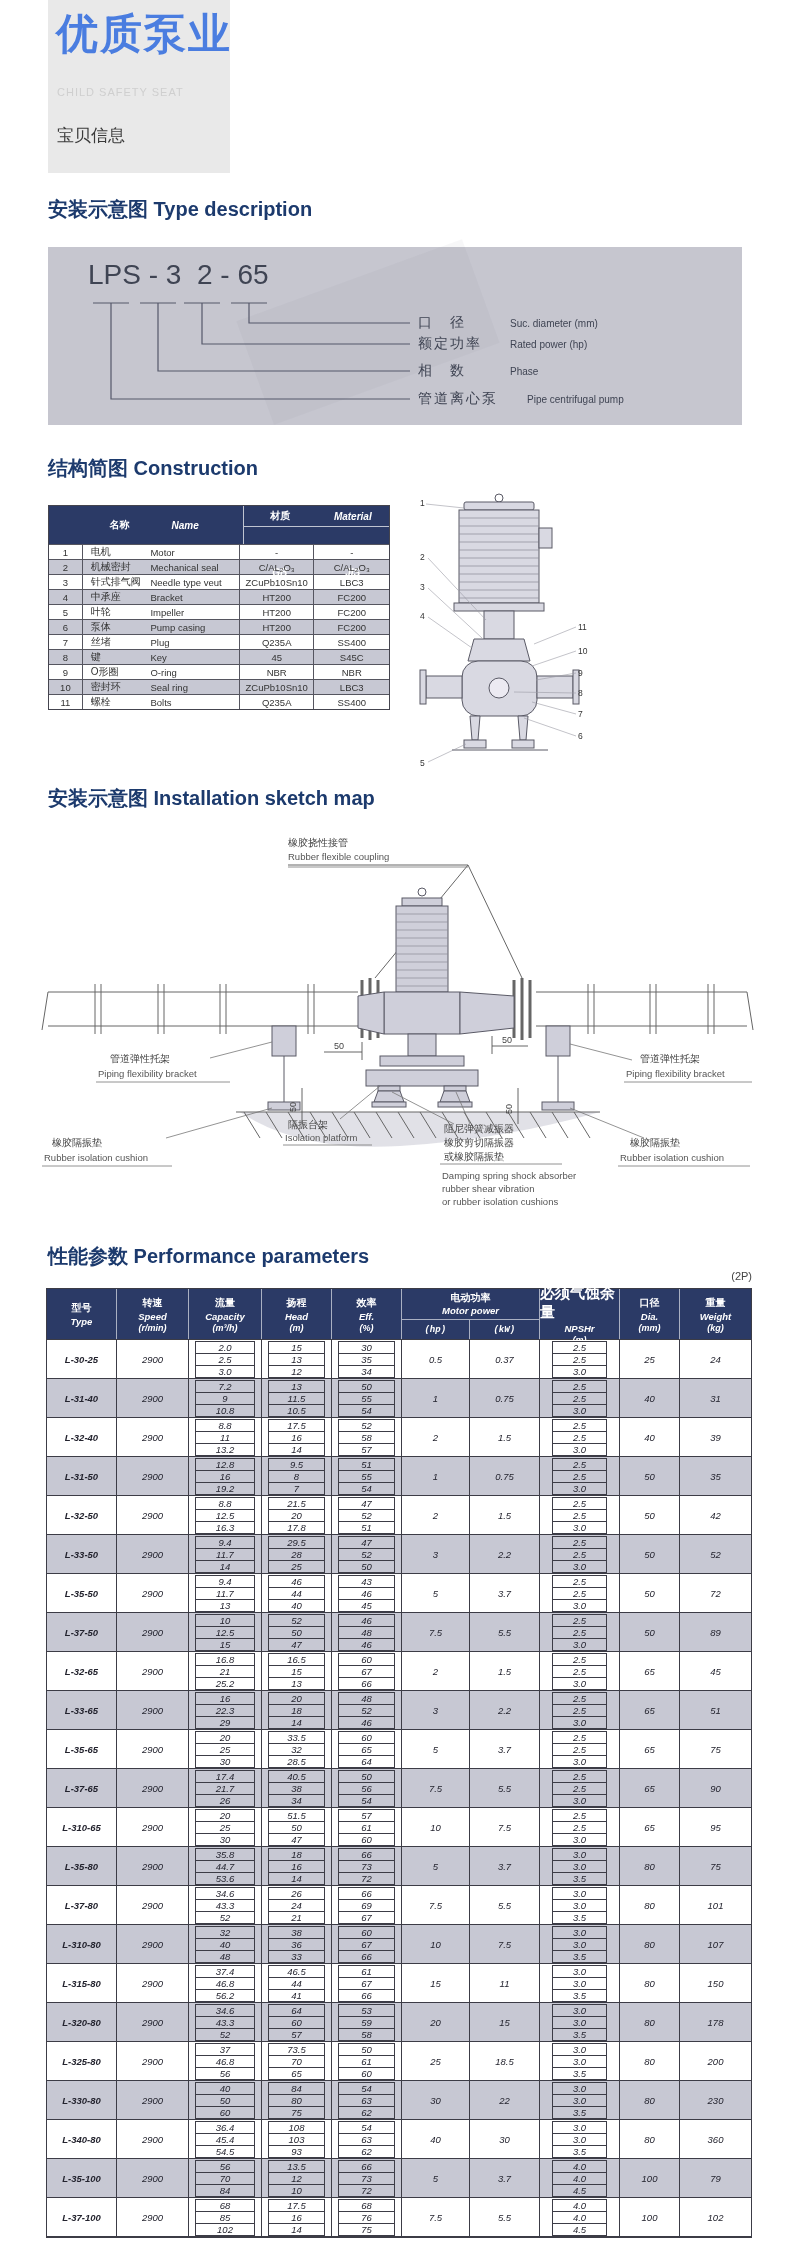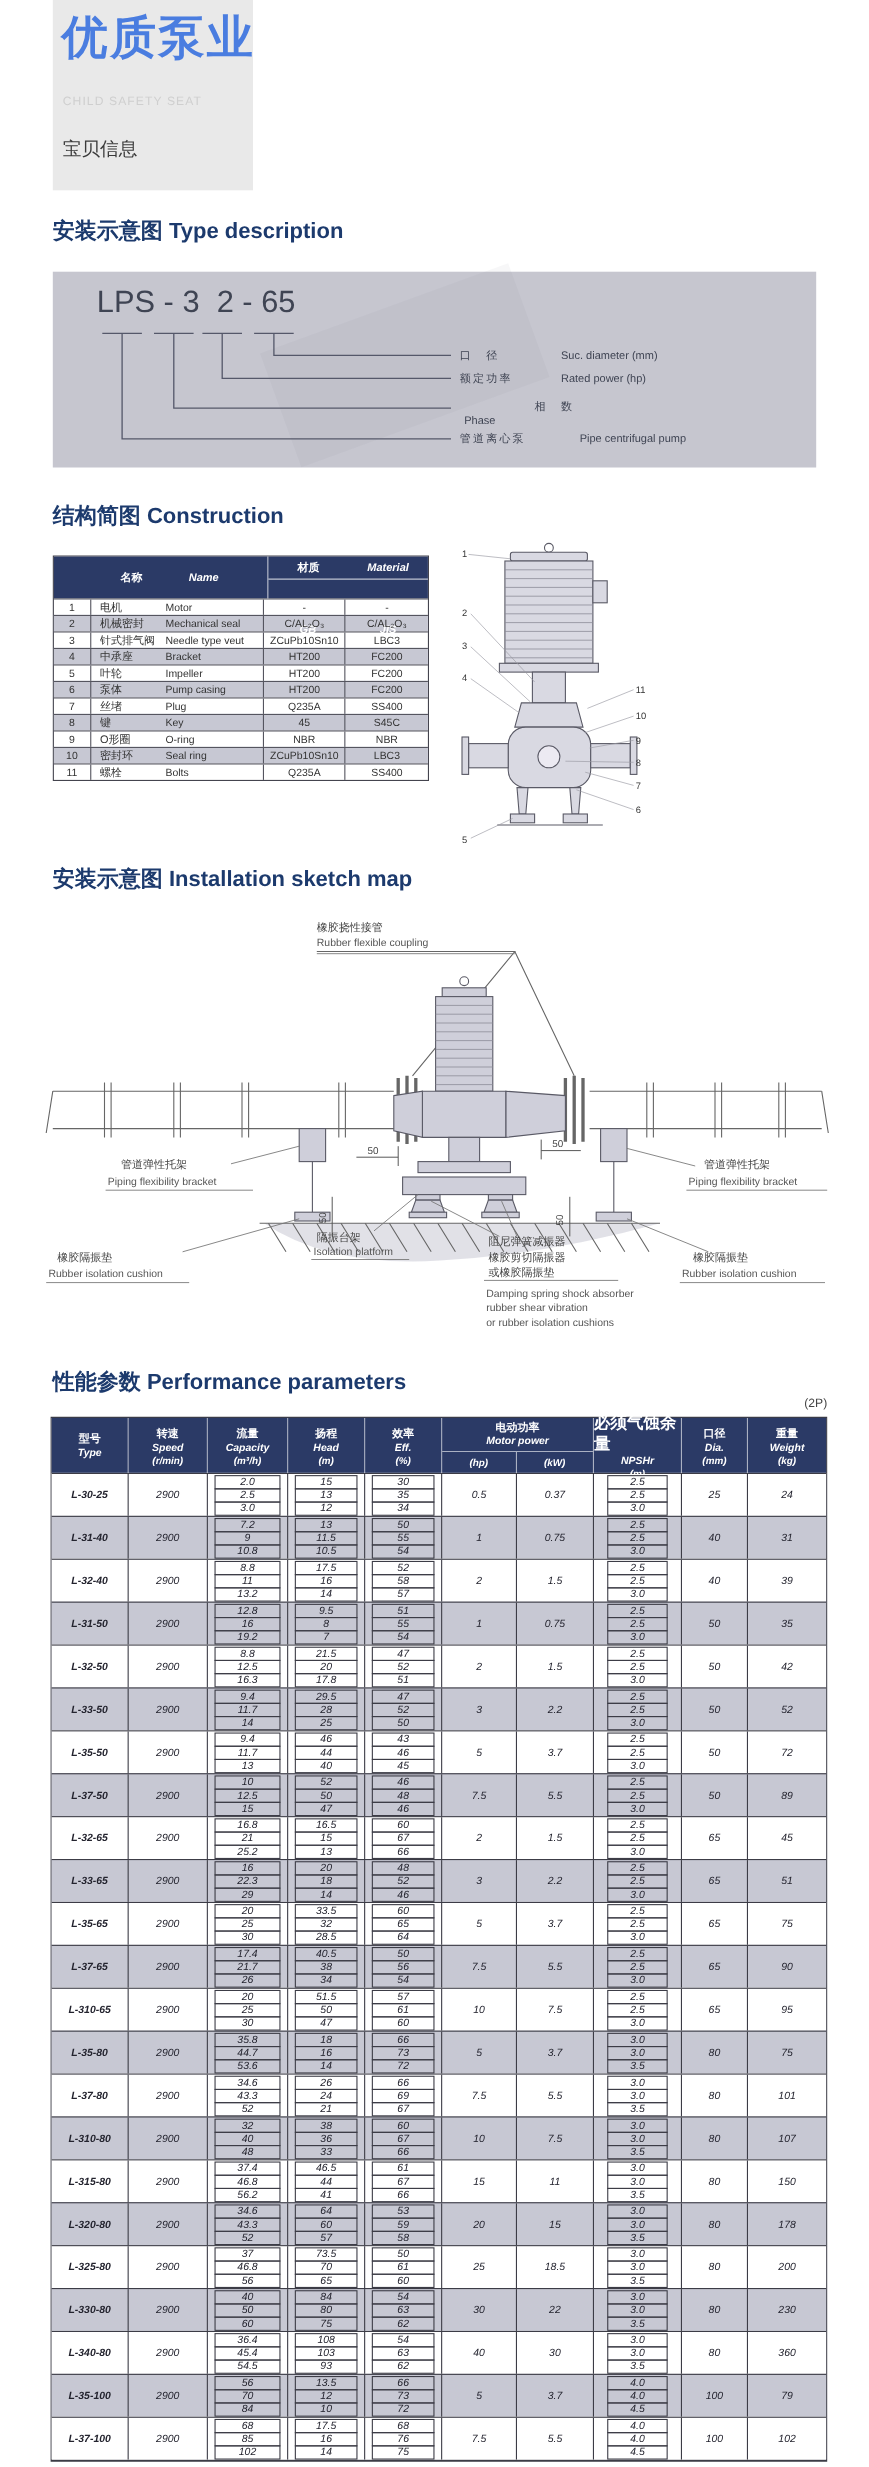--- a/index.html
+++ b/index.html
@@ -11,21 +11,21 @@
   .brand-title{left:56px;top:6px;font-size:42px;font-weight:bold;color:#4a7de0;letter-spacing:2px;}
   .brand-sub{left:57px;top:86px;font-size:11px;color:#cfcfcf;letter-spacing:1px;}
   .brand-tag{left:57px;top:124px;font-size:17px;color:#3a3a3a;}
   
   .sec-head{font-size:20px;font-weight:bold;color:#1c3a6d;white-space:nowrap;}
   .sec-head .en{font-weight:bold;}
   
   .type-panel{left:48px;top:247px;width:694px;height:178px;background:#c6c6cf;}
   .model-code{left:40px;top:12px;font-size:28px;font-weight:normal;color:#3f4453;white-space:pre;position:absolute;}
   .legend-row{position:absolute;left:370px;height:16px;display:flex;align-items:center;}
-  .legend-cn{display:inline-block;width:88px;font-size:10px;color:#3f4453;letter-spacing:2px;}
+  .legend-cn{display:inline-block;width:88px;font-size:14px;color:#3f4453;letter-spacing:2px;}
   .legend-en{display:inline-block;margin-left:4px;font-size:10px;color:#3f4453;width:220px;}
   
   .con-table{left:48px;top:505px;width:342px;border:1.5px solid #44444e;box-sizing:border-box;background:#fff;}
   .con-head{display:flex;height:38px;background:#2b3a66;color:#fff;font-size:10px;font-weight:bold;font-style:italic;}
   .ch{border-right:1px solid rgba(255,255,255,.7);box-sizing:border-box;display:flex;align-items:center;justify-content:center;}
   .ch-no{width:44px;margin-top:48px;}
   .ch-name{width:158px;justify-content:flex-start;}
   .ch-name .cn{padding-left:18px;font-style:normal;}
   .ch-name .en{margin-left:42px;}
   .ch-mat{width:150px;flex-direction:column;border-right:none;}
@@ -50,21 +50,21 @@
   .ph{box-sizing:border-box;border-right:1px solid rgba(255,255,255,.6);display:flex;flex-direction:column;align-items:center;justify-content:center;gap:1px;}
   .hcn{font-size:10px;font-weight:bold;}
   .hen{font-size:9.5px;font-weight:bold;font-style:italic;}
   .hu{font-size:9px;font-weight:bold;font-style:italic;}
   .w-type{width:70px;}.w-speed{width:72px;}.w-capacity{width:73px;}.w-head{width:70px;}
   .w-eff{width:70px;}.w-hp{width:68px;}.w-kw{width:70px;}.w-npshr{width:80px;}
   .w-dia{width:60px;}.w-weight{width:71px;}
   .w-power{width:138px;padding:0;}
   .power-top{height:30px;display:flex;flex-direction:column;align-items:center;justify-content:center;width:100%;}
   .power-bot{height:20px;display:flex;width:100%;border-top:1px solid rgba(255,255,255,.6);box-sizing:border-box;}
-  .power-bot .pu{display:flex;align-items:center;justify-content:center;font-size:9px;font-weight:bold;font-style:italic;box-sizing:border-box;}
+  .power-bot .pu{display:flex;align-items:center;justify-content:center;font-size:9px;font-weight:bold;font-style:italic;box-sizing:border-box;font-family:Liberation Mono, monospace;}
   .power-bot .pu.hp{width:68px;border-right:1px solid rgba(255,255,255,.6);}
   .power-bot .pu.kw{width:70px;}
   .ph.w-weight{border-right:none;}
   .pg{display:flex;height:39px;border-top:1px solid #3c3c46;box-sizing:border-box;background:#fff;}
   .pg.shade{background:#c7c8d3;}
   .pc{box-sizing:border-box;border-right:1px solid #3c3c46;display:flex;align-items:center;justify-content:center;
       font-size:9.5px;font-style:italic;color:#23232e;}
   .pc.w-weight{border-right:none;}
   .pc.mname{font-weight:bold;}
   .boxed{flex-direction:column;justify-content:center;}
@@ -106,21 +106,21 @@
   </svg>
   <div id="type-legend">
       <div class="legend-row" style="top: 68px;">
         <div class="legend-cn" style="display: inline-block;">口　径</div>
         <div class="legend-en" style="display: inline-block;">Suc. diameter (mm)</div>
       </div>
       <div class="legend-row" style="top: 89px;">
         <div class="legend-cn" style="display: inline-block;">额定功率</div>
         <div class="legend-en" style="display: inline-block;">Rated power (hp)</div>
       </div>
-      <div class="legend-row" style="top: 116px; flex-direction: column;">
+      <div class="legend-row" style="top: 116px;">
         <div class="legend-cn" style="display: inline-block;">相　数</div>
         <div class="legend-en" style="display: inline-block;">Phase</div>
       </div>
       <div class="legend-row" style="top: 144px; gap: 17px;">
         <div class="legend-cn" style="display: inline-block;">管道离心泵</div>
         <div class="legend-en" style="display: inline-block;">Pipe centrifugal pump</div>
       </div>
     </div>
 </div>
 

